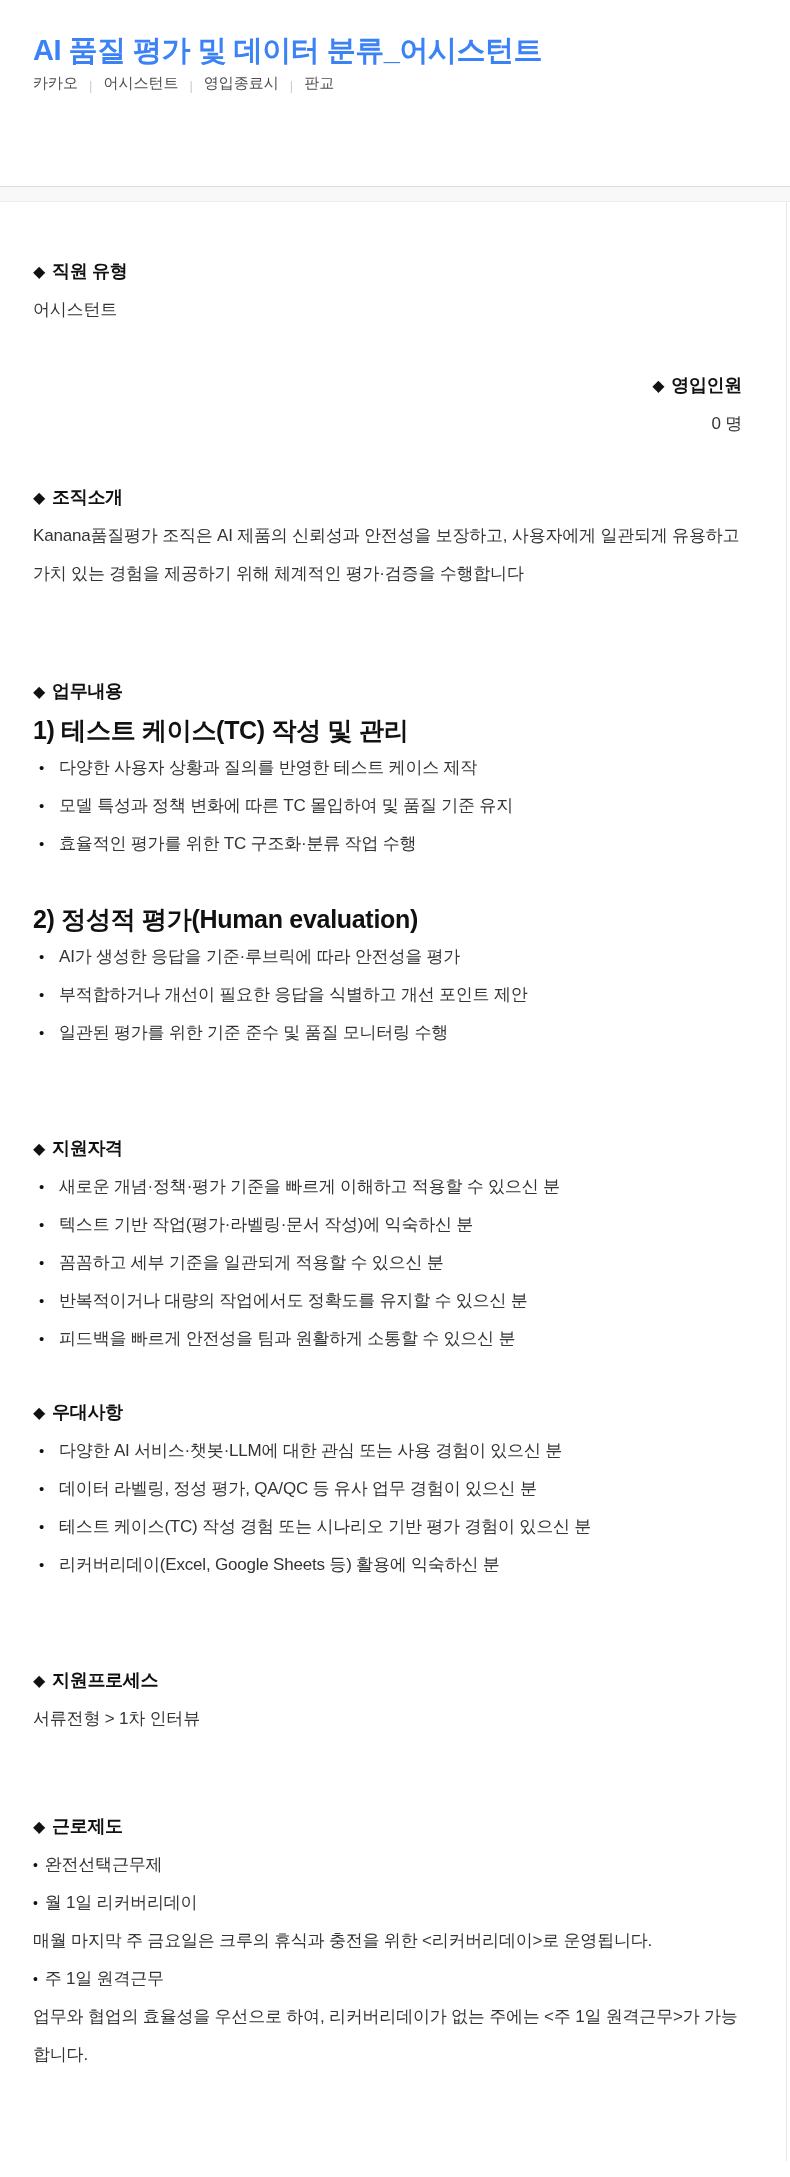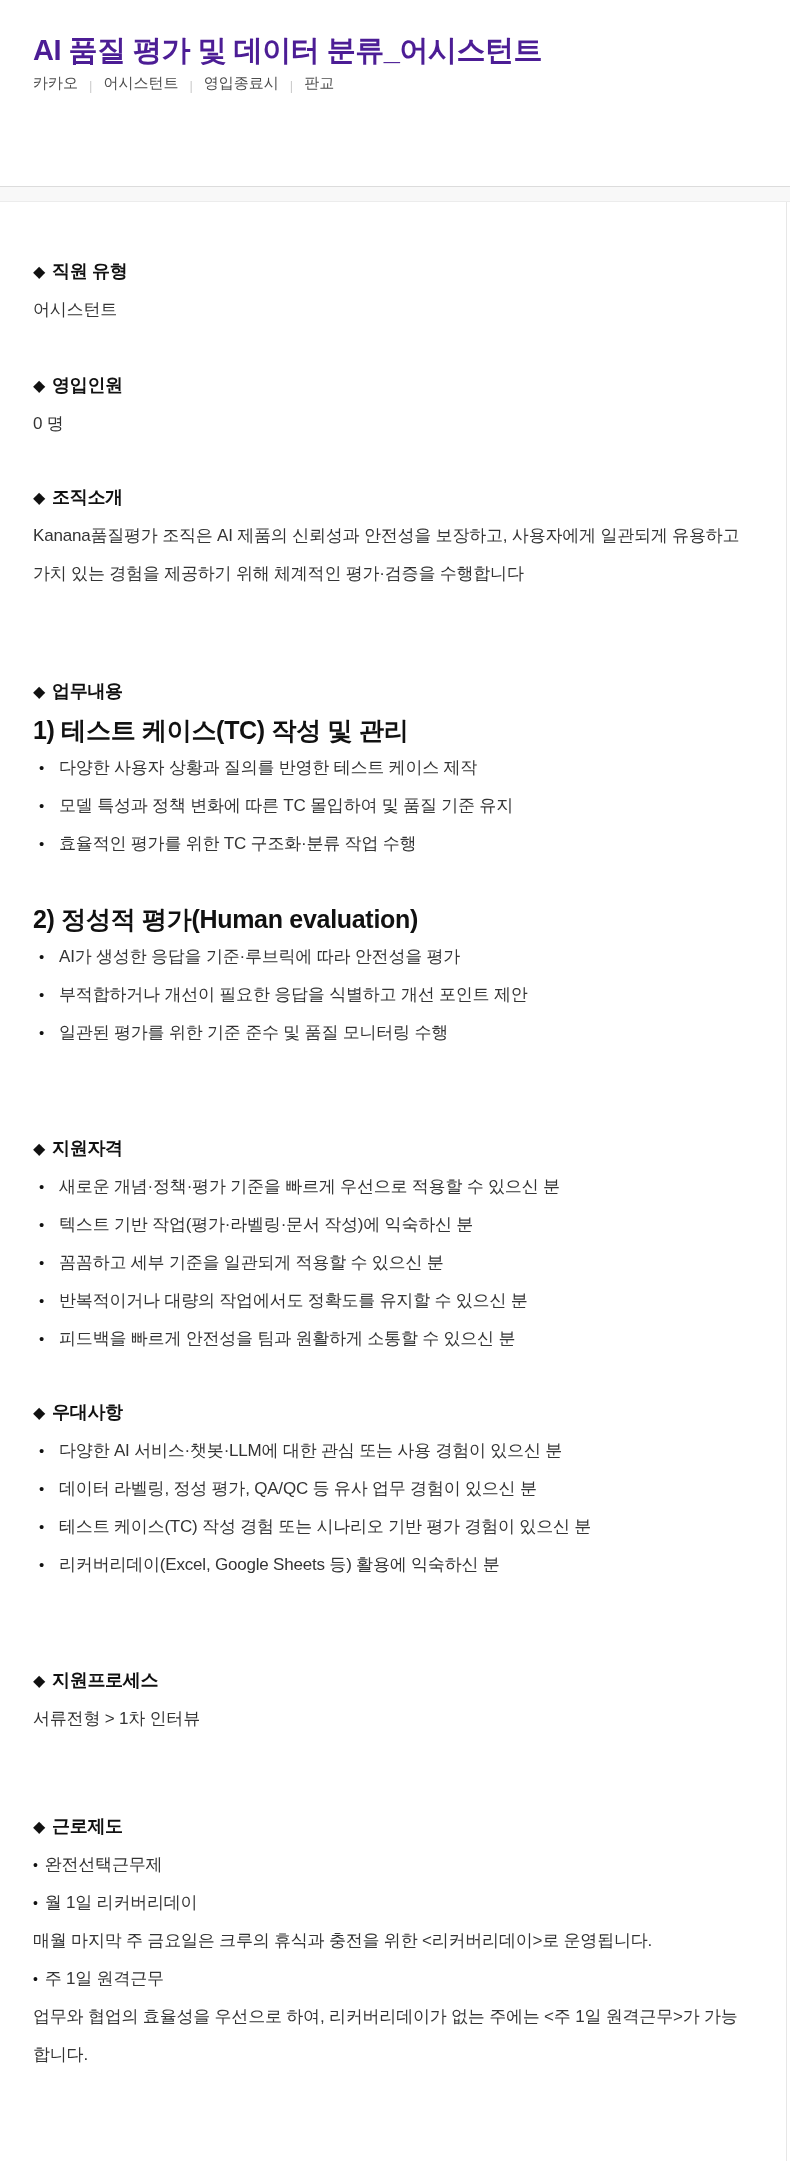--- a/index.html
+++ b/index.html
@@ -10,21 +10,21 @@
     font-family: "Liberation Sans", "DejaVu Sans", sans-serif;
     color: #333333;
     overflow: hidden;
   }
   
   .header { padding: 30px 44px 0 33px; }
   .job-title {
     font-size: 29px;
     line-height: 40px;
     font-weight: 700;
-    color: #4c1d95;
+    color: #3b82f6;
     letter-spacing: -0.5px;
   }
   .meta-row {
     margin-top: 4px;
     font-size: 15px;
     color: #4d4d4d;
     display: flex;
     align-items: flex-end;
   }
   .meta-sep {
@@ -95,21 +95,21 @@
     color: #333333;
     letter-spacing: -0.2px;
   }
   .policy-label .inline-dot {
     color: #111111;
     font-size: 14px;
     margin-right: 7px;
   }
   
   .sec-employee-type { margin-top: 0; }
-  .sec-headcount     { margin-top: 37px; }
+  .sec-headcount     { margin-top: 37px; text-align: right; }
   .sec-org-intro     { margin-top: 35px; }
   .sec-job-duties    { margin-top: 79px; }
   .duty-group-2      { margin-top: 37px; }
   .sec-qualifications{ margin-top: 77px; }
   .sec-preferred     { margin-top: 35px; }
   .sec-process       { margin-top: 77px; }
   .sec-work-policy   { margin-top: 69px; }
 </style>
 </head>
 <body>
@@ -194,21 +194,21 @@
     </div>
   </div>
 
   <div class="sec-qualifications">
     <div class="section-heading">
       <span class="diamond">◆</span><span>지원자격</span>
     </div>
     <ul class="bullets">
       <li>
           <span class="bullet-dot">•</span>
-          <span>새로운 개념·정책·평가 기준을 빠르게 우선으로 적용할 수 있으신 분</span>
+          <span>새로운 개념·정책·평가 기준을 빠르게 이해하고 적용할 수 있으신 분</span>
         </li>
       <li>
           <span class="bullet-dot">•</span>
           <span>텍스트 기반 작업(평가·라벨링·문서 작성)에 익숙하신 분</span>
         </li>
       <li>
           <span class="bullet-dot">•</span>
           <span>꼼꼼하고 세부 기준을 일관되게 적용할 수 있으신 분</span>
         </li>
       <li>

